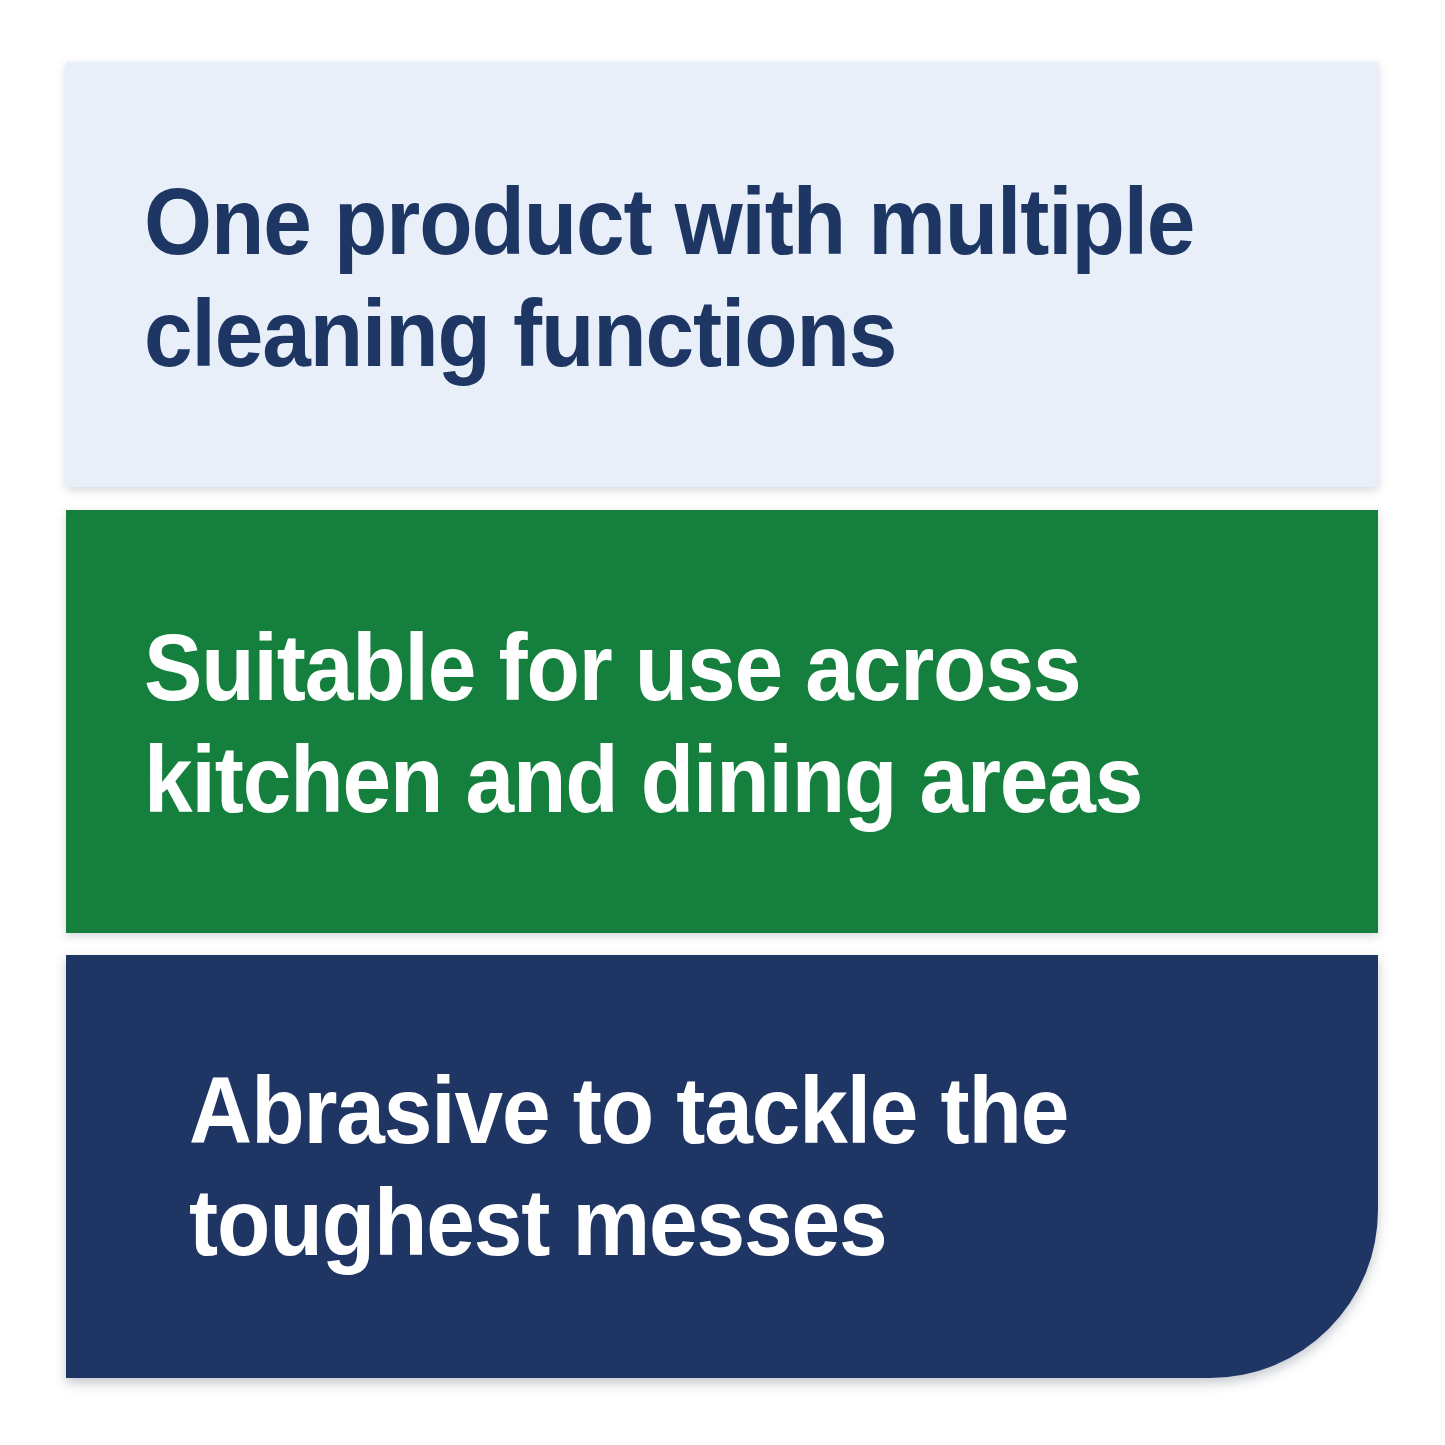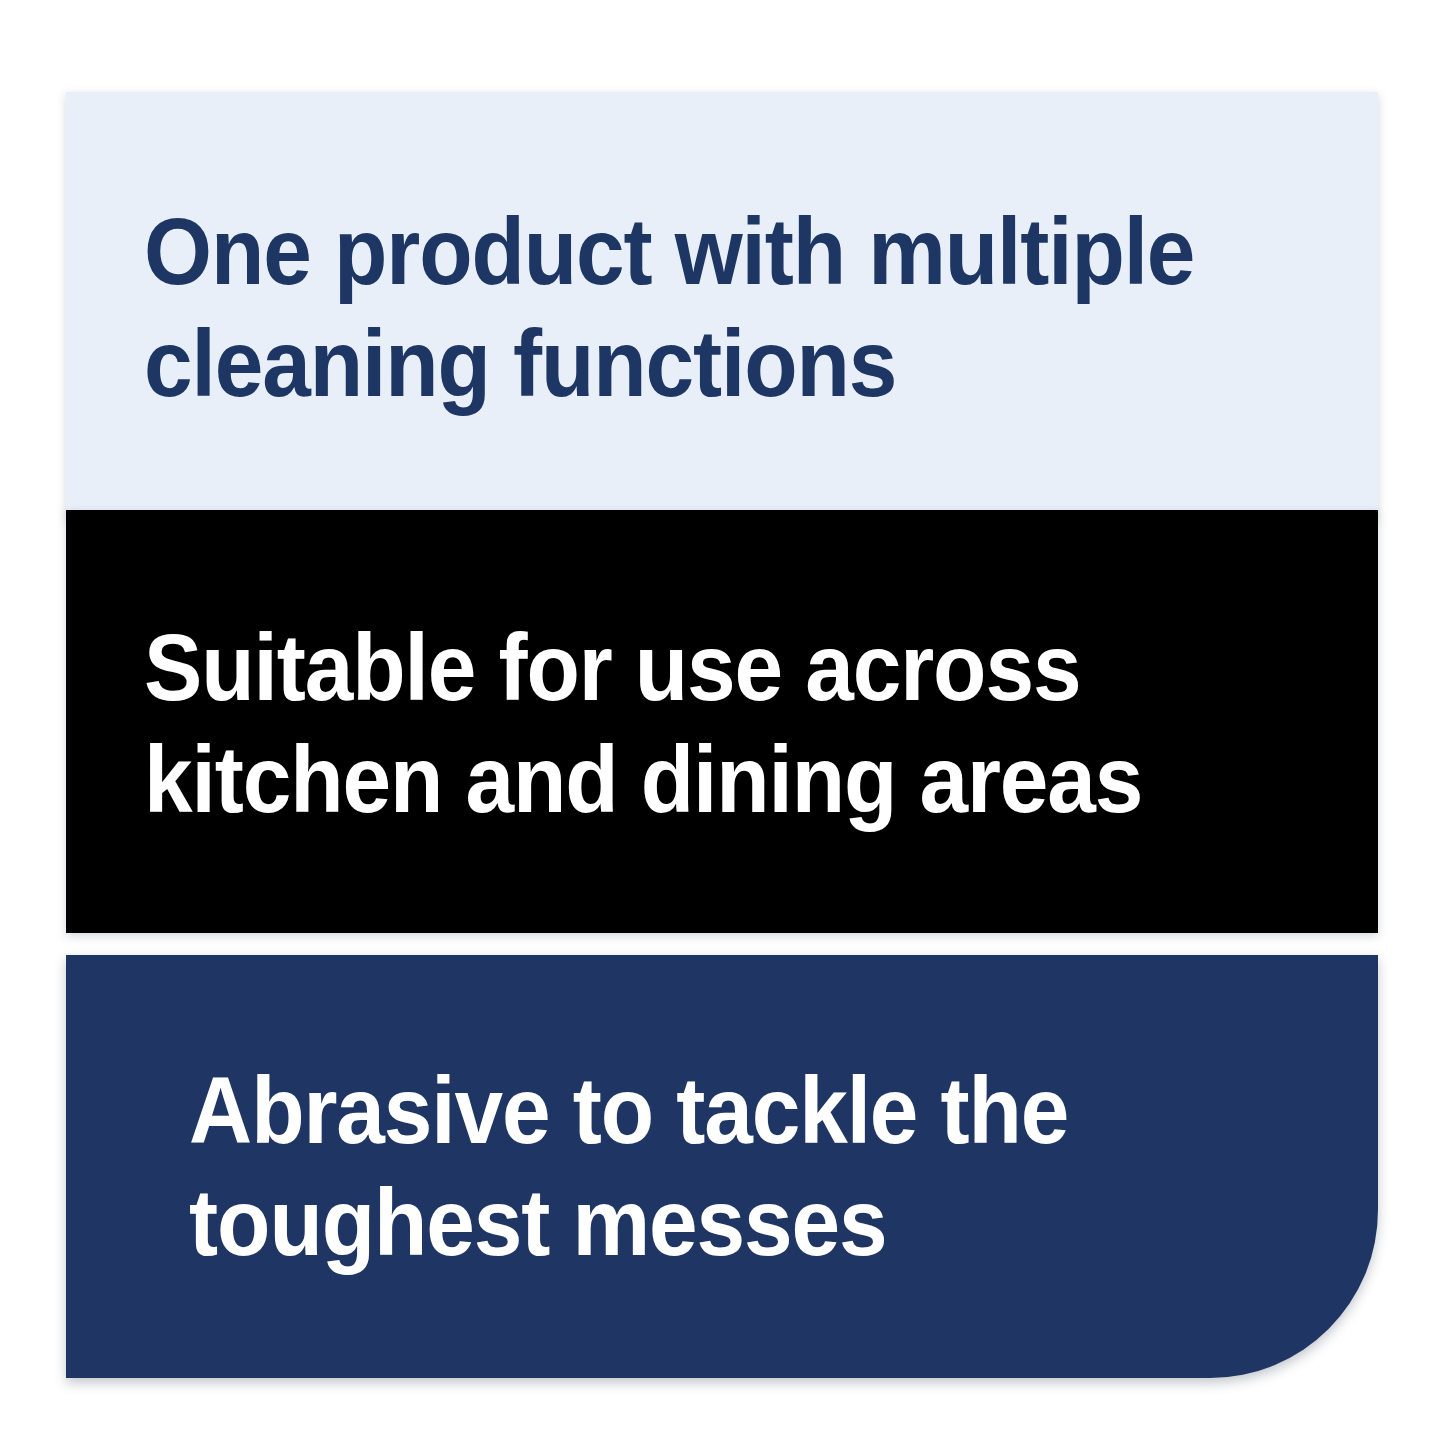--- a/index.html
+++ b/index.html
@@ -54,32 +54,31 @@
     transform-origin: left center;
     white-space: pre-line;
   }
 
   
   #band-one {
     top: 0px;
     height: 425px;
     background: #e8eff9;
     box-shadow: 0 3px 9px rgba(60,70,90,0.22);
-    margin-top: 30px;
   }
   #band-one .band-text {
     color: #1e3663;
     padding-top: 6px;
   }
 
   
   #band-two {
     top: 448px;
     height: 423px;
-    background: #000000;
+    background: #15803d;
     box-shadow: 0 3px 9px rgba(60,70,90,0.22);
   }
   #band-two .band-text {
     color: #ffffff;
     padding-top: 4px;
   }
 
   
   #band-three {
     top: 893px;

